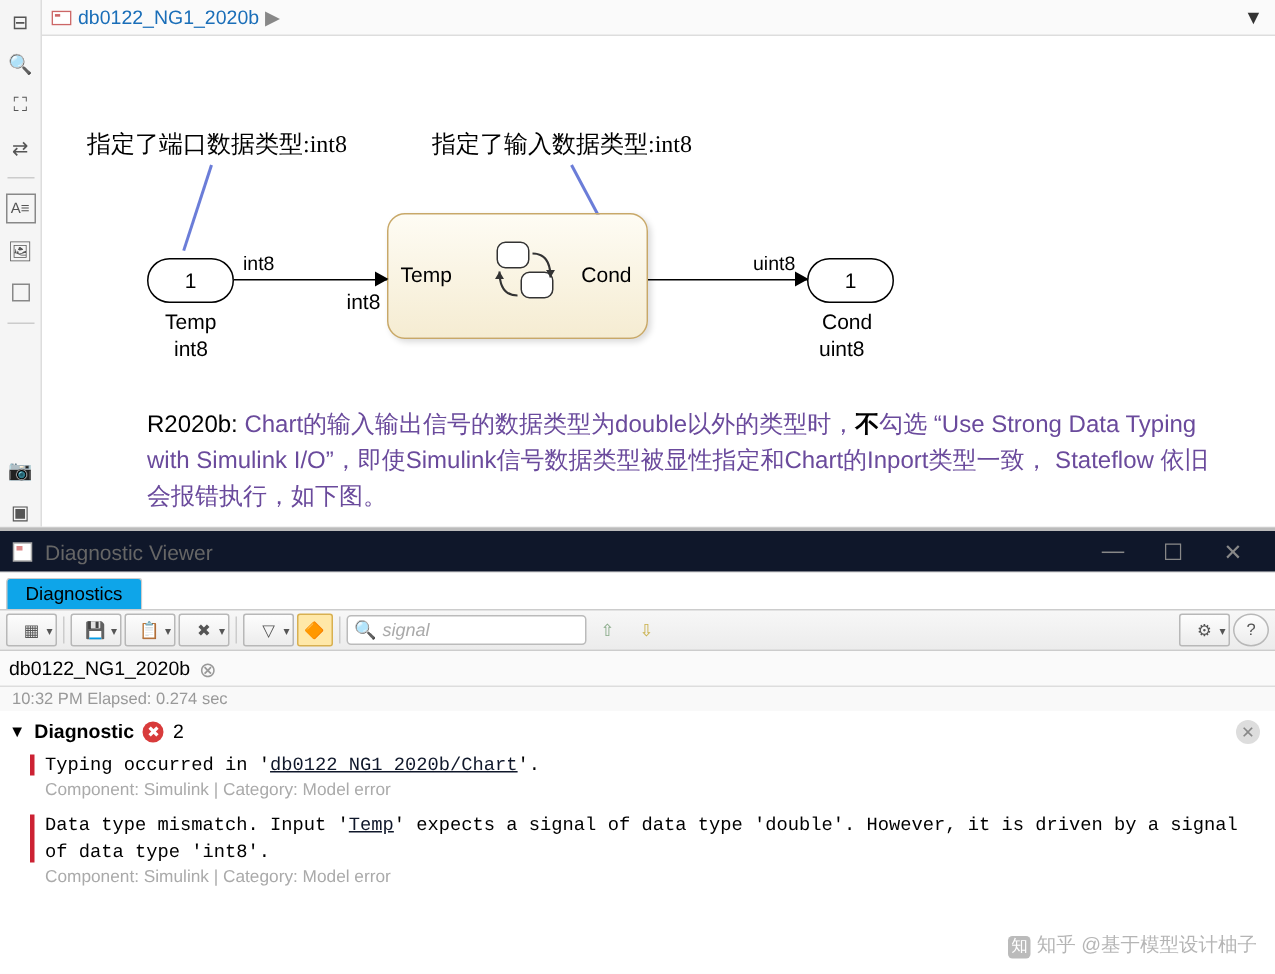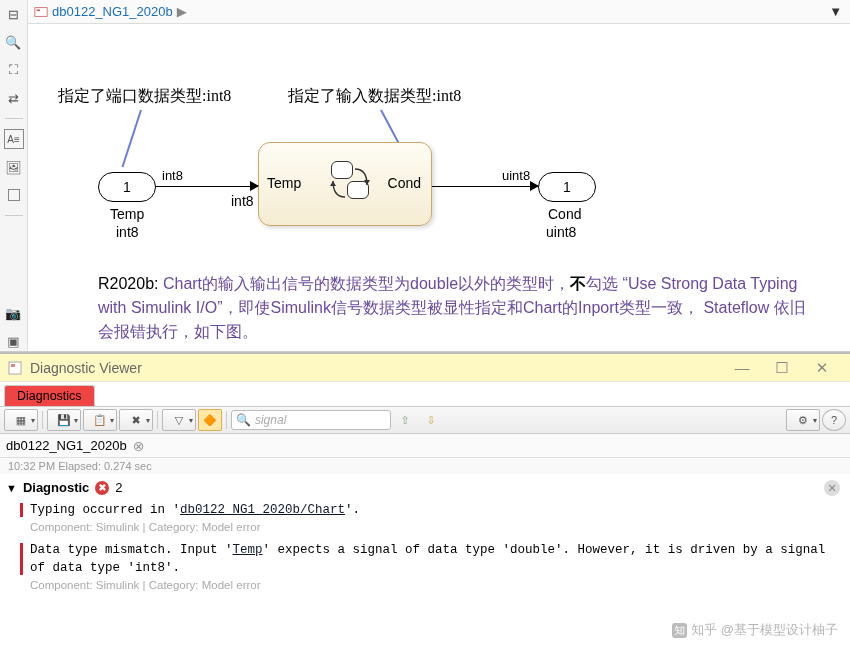--- a/index.html
+++ b/index.html
@@ -31,27 +31,27 @@
 .chart-icon .rr { position: absolute; border: 1.5px solid #333; border-radius: 6px; background: #fff; }
 
 .sig-line { position: absolute; height: 1px; background: #000; }
 .sig-arrow { position: absolute; width: 0; height: 0; border-top: 5px solid transparent; border-bottom: 5px solid transparent; border-left: 9px solid #000; }
 .sig-text { position: absolute; font-size: 13px; }
 
 .desc { position: absolute; left: 70px; top: 248px; right: 30px; font-size: 16px; line-height: 1.5; font-family: "Microsoft YaHei", sans-serif; color: #6a4a9c; }
 .desc .k { color: #000; }
 
 .diag-window { position: absolute; top: 352px; left: 0; right: 0; bottom: 0; border-top: 2px solid #bbb; display: flex; flex-direction: column; background: #f9f9f9; }
-.diag-title { height: 28px; display: flex; align-items: center; padding: 0 8px; background: #fef9c3; border-bottom: 1px solid #e5e5e5; }
+.diag-title { height: 28px; display: flex; align-items: center; padding: 0 8px; background: #0f172a; border-bottom: 1px solid #e5e5e5; }
 .diag-title .ico { width: 16px; height: 16px; margin-right: 6px; }
 .diag-title .txt { color: #666; flex: 1; font-size: 14px; }
 .winbtn { width: 40px; text-align: center; color: #888; font-size: 15px; }
 
 .diag-tabs { height: 24px; display: flex; align-items: flex-end; padding-left: 4px; background: #fff; }
-.diag-tab { padding: 3px 12px; border: 1px solid #ccc; border-bottom: none; background: #ef4444; font-size: 12.5px; border-radius: 3px 3px 0 0; }
+.diag-tab { padding: 3px 12px; border: 1px solid #ccc; border-bottom: none; background: #0ea5e9; font-size: 12.5px; border-radius: 3px 3px 0 0; }
 
 .diag-toolbar { height: 28px; border-top: 1px solid #ccc; border-bottom: 1px solid #ccc; background: linear-gradient(#f7f7f7,#ececec); display: flex; align-items: center; padding: 0 4px; gap: 2px; }
 .dtb { width: 24px; height: 22px; border: 1px solid #b8b8b8; border-radius: 2px; background: linear-gradient(#fdfdfd,#ececec); display: flex; align-items: center; justify-content: center; font-size: 11px; color: #555; }
 .dtb.dd { width: 34px; position: relative; }
 .dtb.dd::after { content: "▾"; position: absolute; right: 2px; font-size: 8px; color: #555; }
 .dtb.active { background: #ffe8a8; border-color: #d8b050; }
 .dsep { width: 1px; height: 18px; background: #ccc; margin: 0 2px; }
 .search-box { flex: 0 0 160px; height: 20px; border: 1px solid #bbb; border-radius: 3px; background: #fff; display: flex; align-items: center; padding: 0 4px; color: #aaa; font-style: italic; font-size: 12px; }
 .search-box .mag { margin-right: 4px; font-style: normal; color: #888; }
 .diag-toolbar .spacer { flex: 1; }

